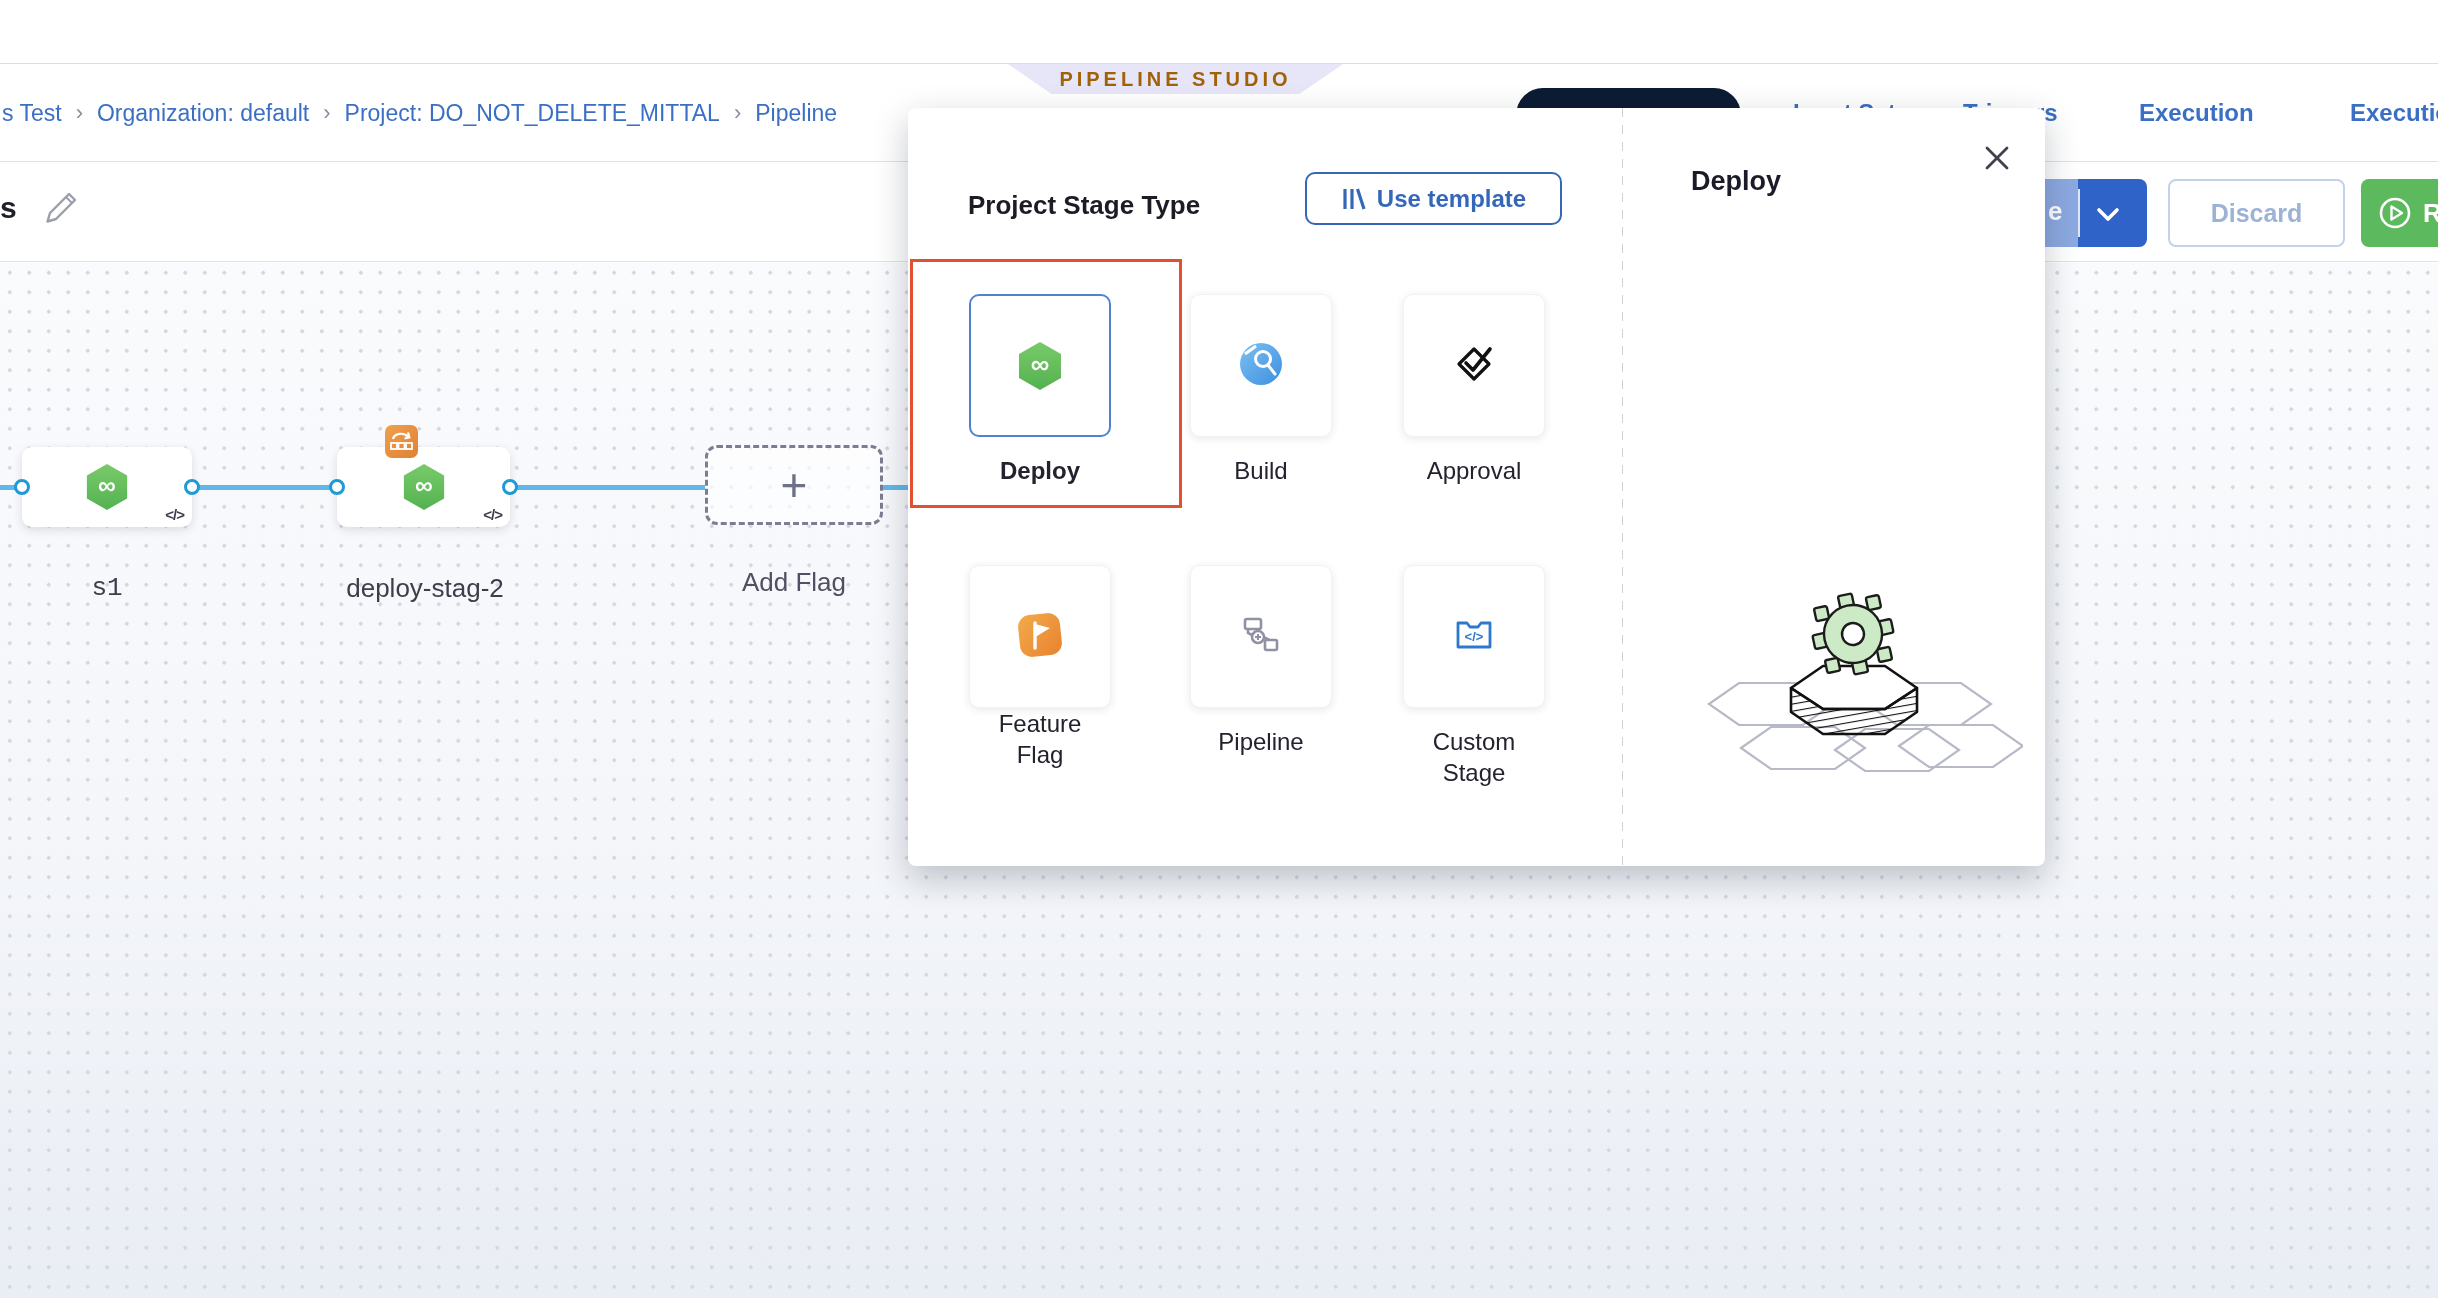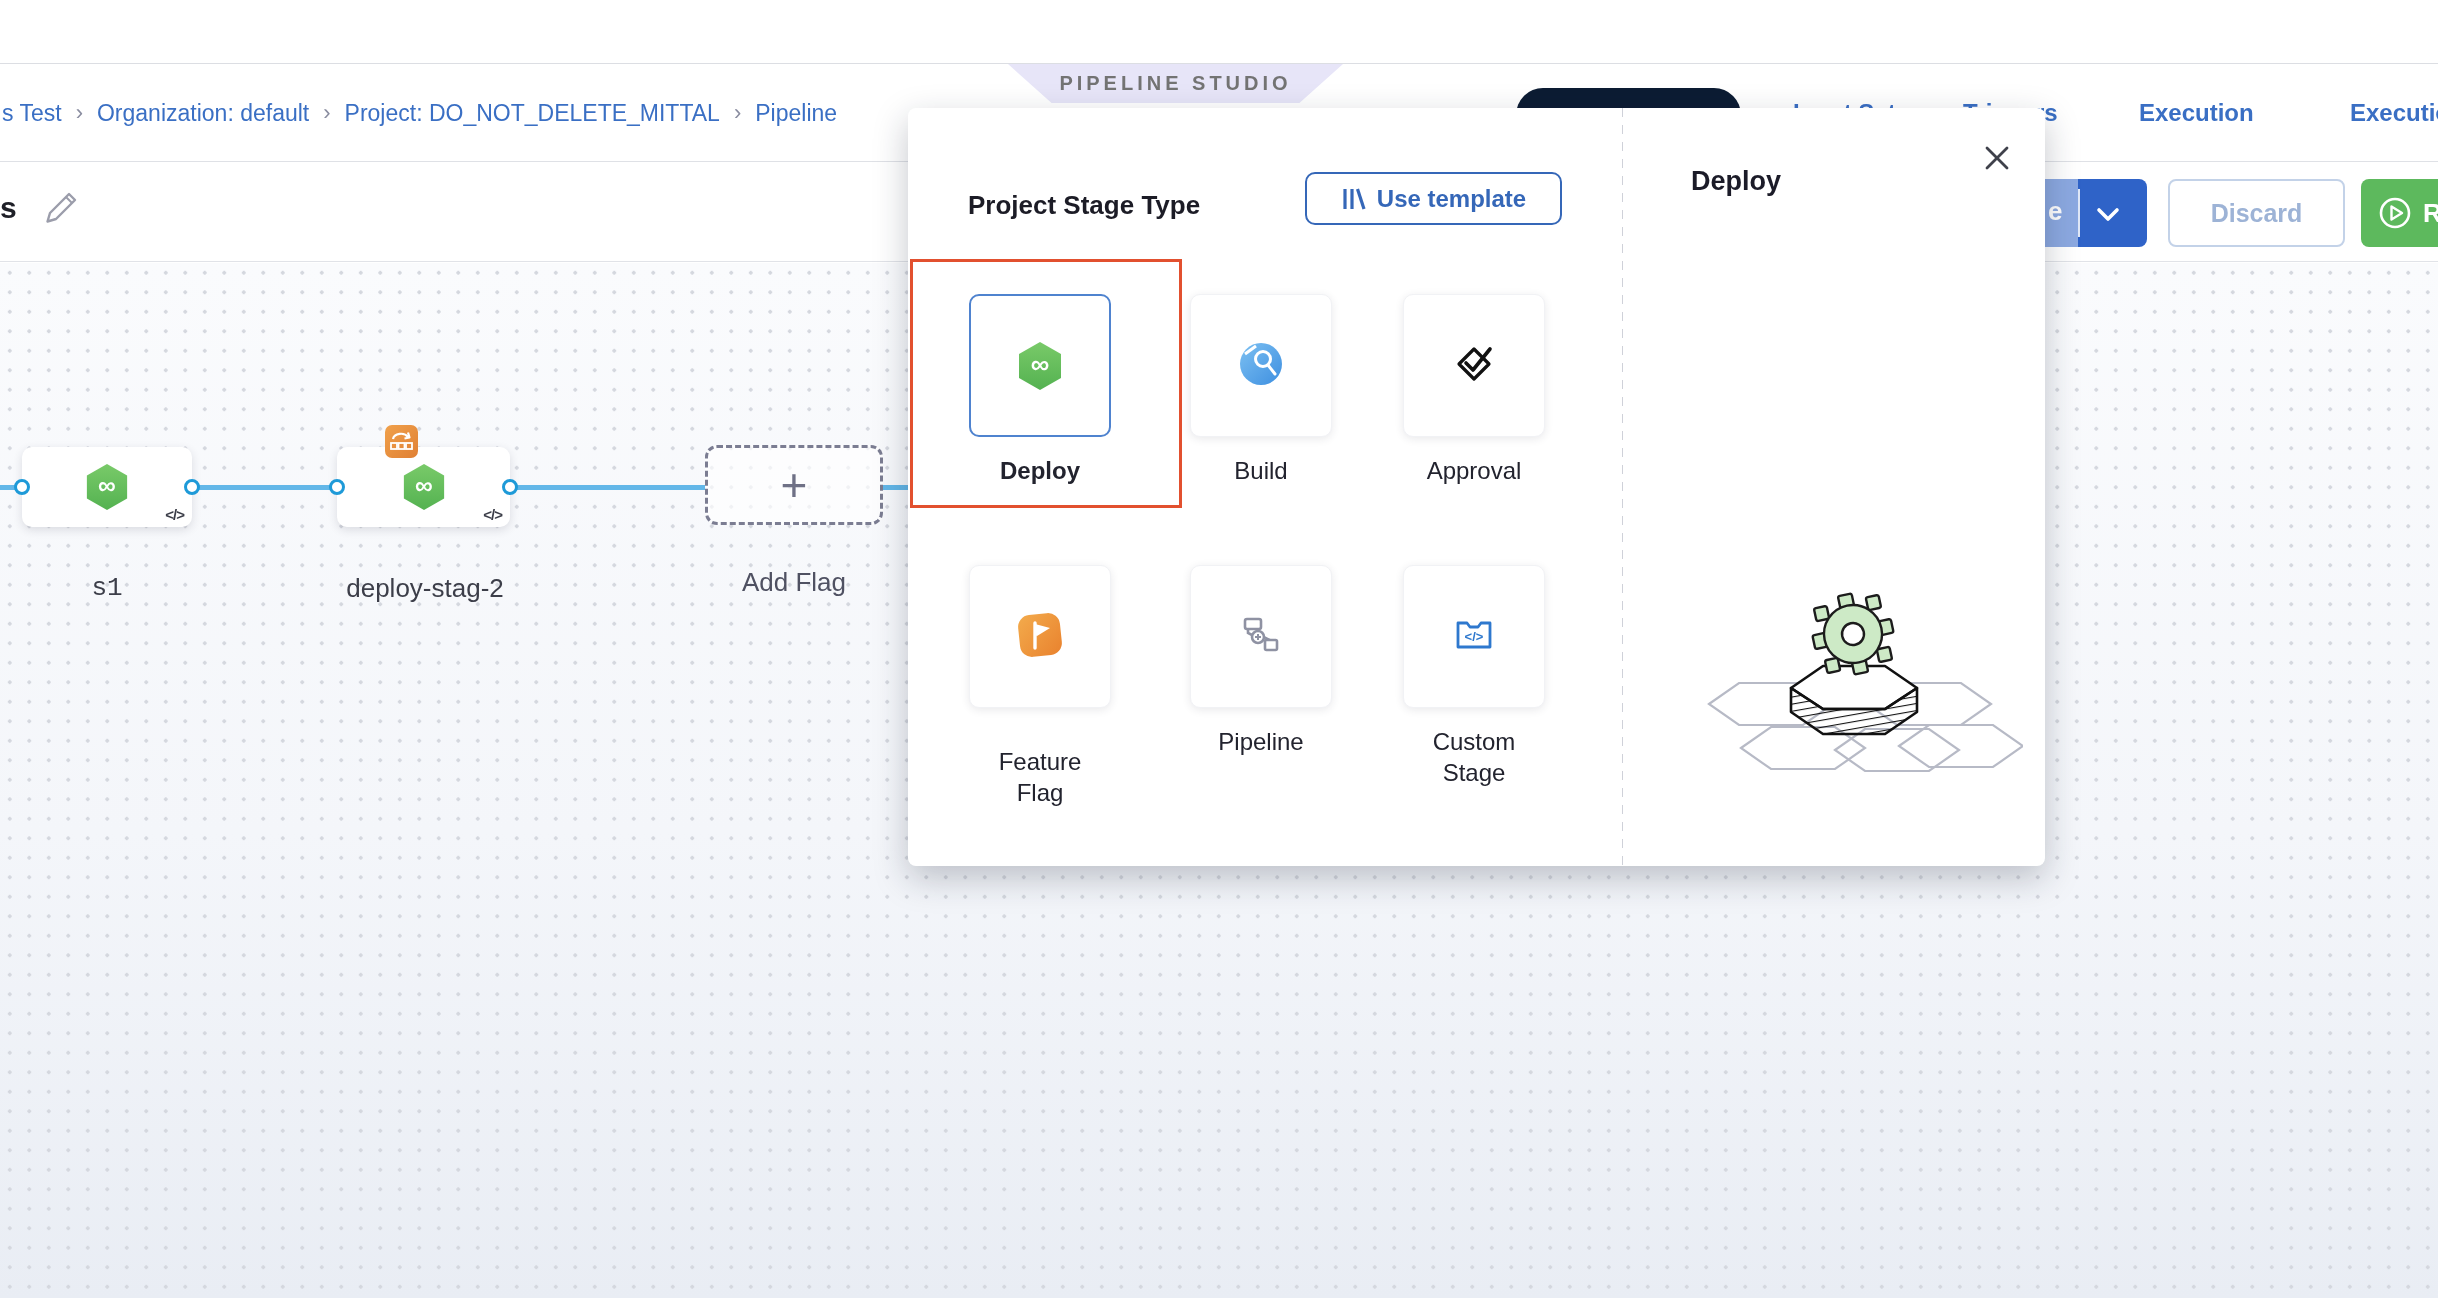--- a/index.html
+++ b/index.html
@@ -4,21 +4,21 @@
 <style>
   * { margin:0; padding:0; box-sizing:border-box; }
   html,body { width:2438px; height:1298px; overflow:hidden; font-family:"Liberation Sans", sans-serif; background:#fff; }
   .abs { position:absolute; }
 
   
   #top-strip { left:0; top:0; width:2438px; height:64px; background:#fff; border-bottom:1px solid #dcdee3; z-index:3; }
   #header { left:0; top:65px; width:2438px; height:97px; background:#fff; border-bottom:1px solid #dfe1e6; z-index:2; }
   #breadcrumb { left:2px; top:28px; height:40px; display:flex; align-items:center; gap:14px; font-size:23px; color:#3a6fc4; white-space:nowrap; }
   #breadcrumb .sep { color:#8a8da0; font-size:22px; }
-  #studio-badge { left:1008px; top:-1px; width:335px; height:39px; background:#e7e5f8; clip-path:polygon(0 0,100% 0,87% 100%,13% 100%); display:flex; align-items:center; justify-content:center; font-size:20px; font-weight:bold; letter-spacing:4px; color:#737373; }
+  #studio-badge { left:1008px; top:-1px; width:335px; height:30px; background:#e7e5f8; clip-path:polygon(0 0,100% 0,87% 100%,13% 100%); display:flex; align-items:center; justify-content:center; font-size:20px; font-weight:bold; letter-spacing:4px; color:#a16207; }
   .pill { left:1516px; top:23px; width:225px; height:54px; border-radius:27px; background:#0c1c33; }
   .navtab { top:30px; height:36px; display:flex; align-items:center; font-size:24px; font-weight:600; color:#3a6fc4; white-space:nowrap; }
 
   
   #toolbar { left:0; top:163px; width:2438px; height:99px; background:#fff; border-bottom:1px solid #e1e3e8; z-index:2; }
   #pipe-name-frag { left:0; top:28px; font-size:30px; font-weight:bold; color:#1f2028; }
   #edit-pencil { left:42px; top:26px; }
 
   .btn { position:absolute; top:16px; height:68px; border-radius:8px; display:flex; align-items:center; justify-content:center; }
   #btn-save { left:1960px; width:187px; background:#2f63c8; z-index:4; }
@@ -259,21 +259,21 @@
   </div>
   <div class="stage-card" style="left:495px; top:457px;">
     <span>
       <svg width="48" height="48" viewBox="0 0 48 48">
         <path d="M8 12 L17 12 L20 16 L28 16 L31 12 L40 12 L40 36 L8 36 Z" fill="none" stroke="#2e78ce" stroke-width="2.8" stroke-linejoin="round"></path>
         <text x="24" y="30" text-anchor="middle" font-size="13" font-weight="bold" fill="#2e78ce" font-family="Liberation Sans, sans-serif">&lt;/&gt;</text>
       </svg>
     </span>
   </div>
 
-  <div class="stage-label" style="left:72px; top:638px; width:120px;">Feature Flag</div>
+  <div class="stage-label" style="left:72px; top:600px; width:120px;">Feature Flag</div>
   <div class="stage-label" style="left:273px; top:618px;">Pipeline</div>
   <div class="stage-label" style="left:506px; top:618px; width:120px;">Custom Stage</div>
 
   <div id="modal-separator"></div>
 
   <div id="detail-panel">
     <span id="panel-close">
       <svg width="28" height="28" viewBox="0 0 28 28">
           <line x1="4" y1="4" x2="24" y2="24" stroke="#3f414b" stroke-width="2.8" stroke-linecap="round"></line>
           <line x1="24" y1="4" x2="4" y2="24" stroke="#3f414b" stroke-width="2.8" stroke-linecap="round"></line>

